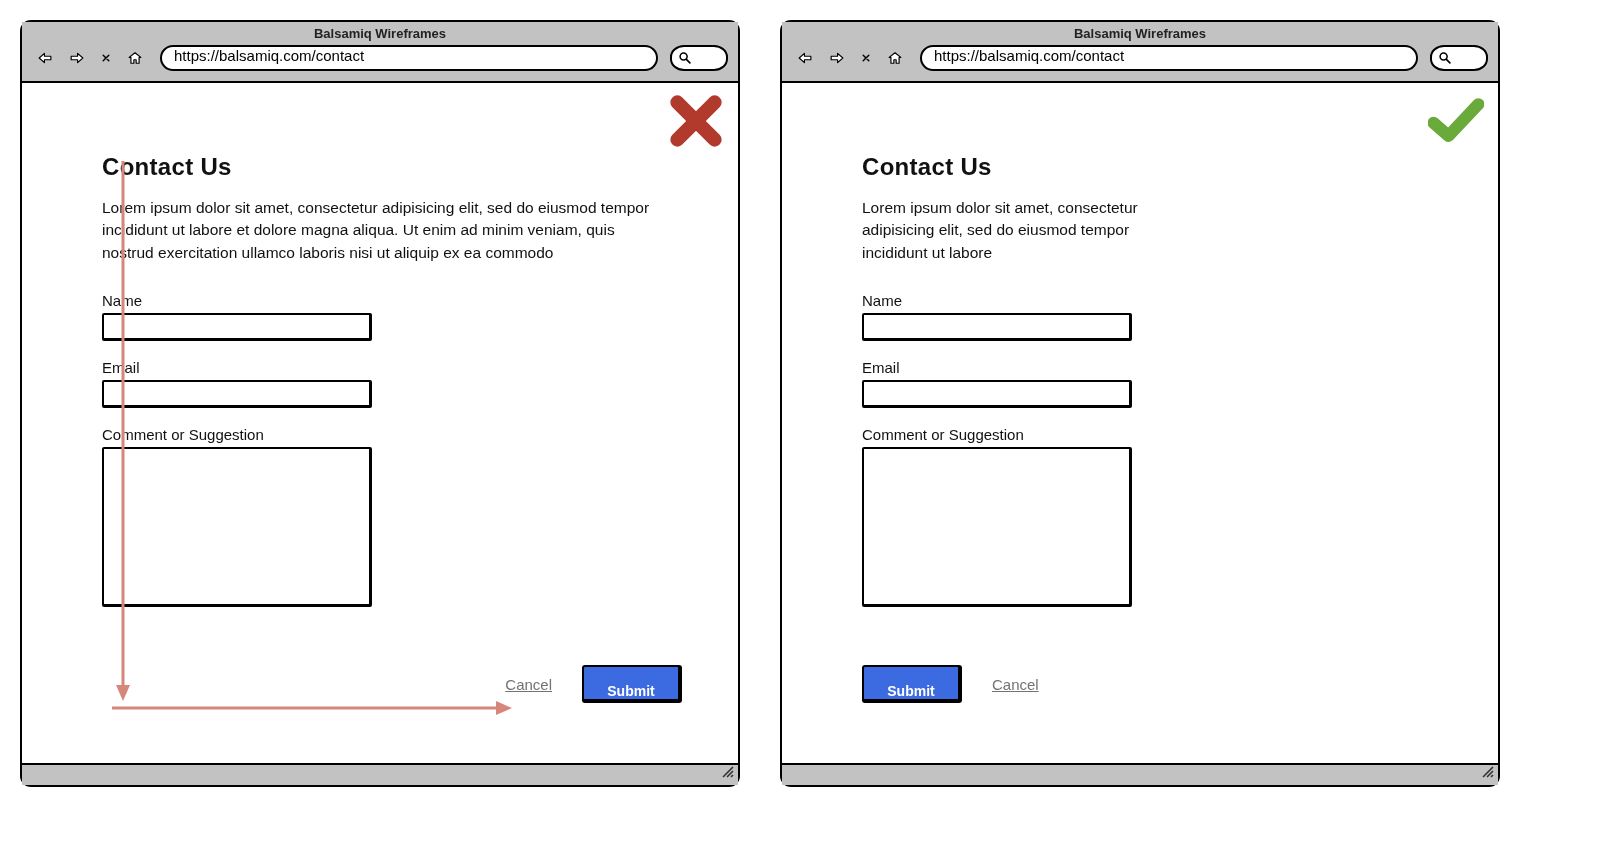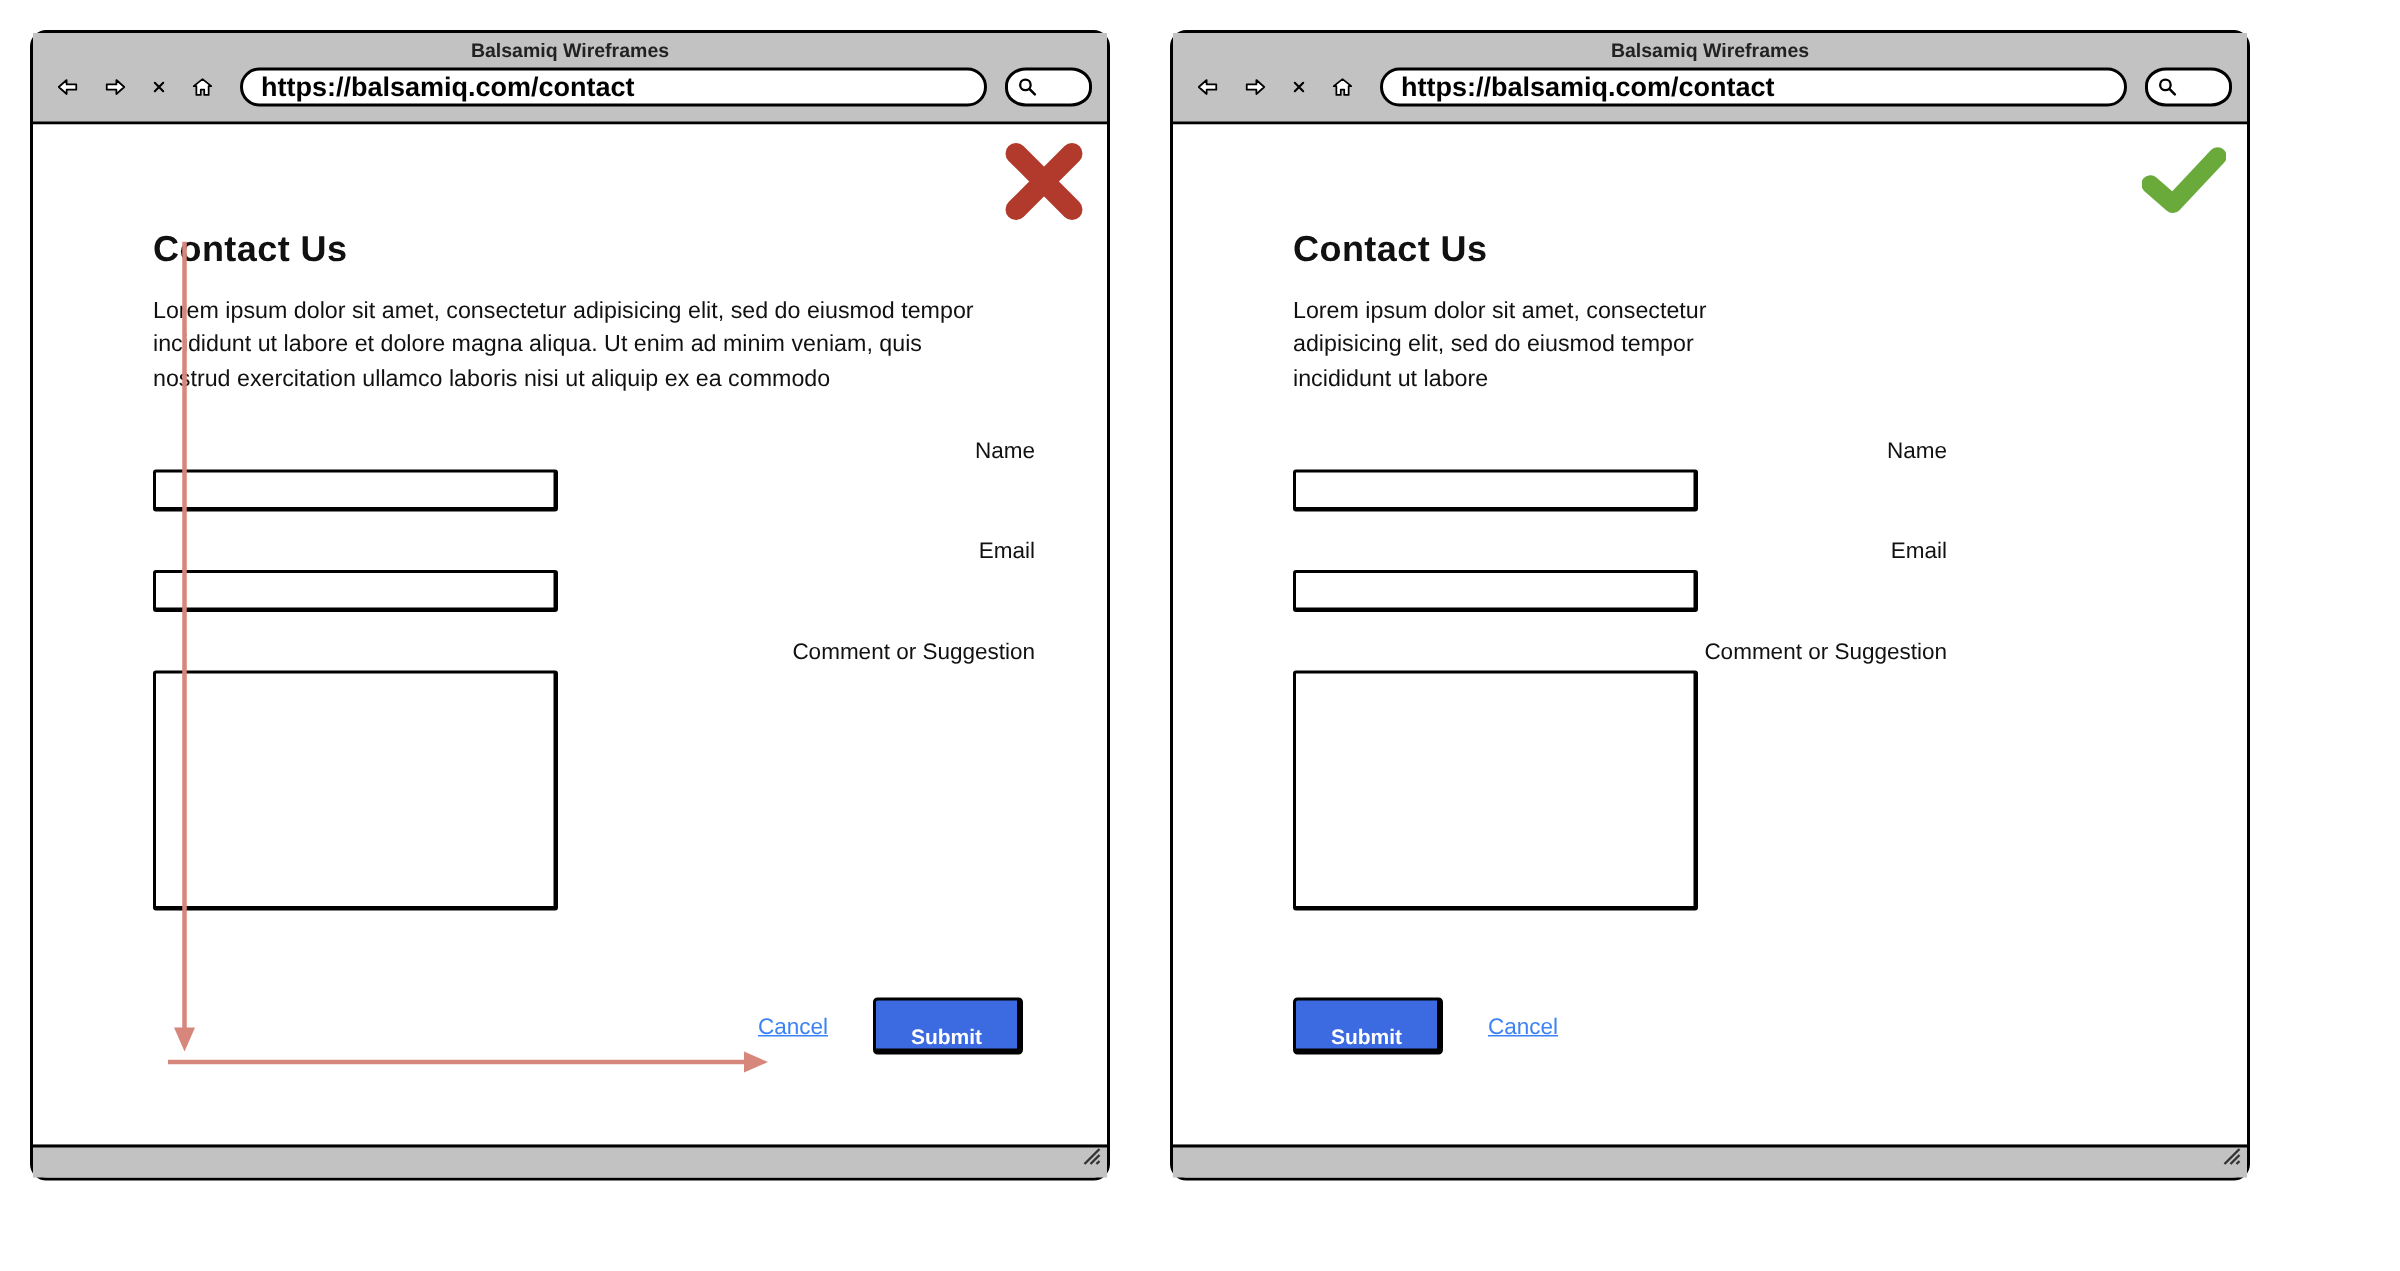--- a/index.html
+++ b/index.html
@@ -52,24 +52,23 @@
     cursor: pointer;
   }
   .nav-btn svg { width: 24px; height: 22px; }
   .urlbar {
     flex: 1;
     height: 26px;
     border: 2px solid #000;
     border-radius: 13px;
     background: #fff;
     padding: 0 12px;
-    font-size: 18px;
-    font-weight: bold;
-    display: flex;
-    align-items: center;
+    font-size: 15px;
+    font-weight: normal;
+    display: flex;
     margin: 0 6px;
   }
   .search-capsule {
     width: 58px;
     height: 26px;
     border: 2.5px solid #000;
     border-radius: 14px / 12px;
     background: #fff;
     display: flex;
     align-items: center;
@@ -101,21 +100,21 @@
     letter-spacing: 0.3px;
   }
   p.intro {
     font-size: 15.5px;
     line-height: 1.45;
     color: #111;
     margin: 0 0 28px 0;
     max-width: 560px;
   }
   p.intro.narrow { max-width: 280px; }
-  .field { margin: 0 0 18px 0; text-align: right; }
+  .field { margin: 0 0 18px 0; }
   .field label {
     display: block;
     font-size: 15px;
     color: #111;
     margin-bottom: 4px;
   }
   .txt {
     width: 270px;
     height: 28px;
     border: 2px solid #000;
@@ -155,21 +154,21 @@
     border-bottom-width: 4px;
     border-right-width: 4px;
     border-radius: 3px;
     font-size: 14px;
     font-weight: 700;
     font-family: inherit;
     cursor: pointer;
     padding: 16px 18px;
   }
   .link {
-    color: #3b82f6;
+    color: #737373;
     text-decoration: underline;
     font-size: 15px;
     cursor: pointer;
   }
   .statusbar {
     height: 22px;
     background: #c2c2c2;
     border-top: 2.5px solid #000;
     position: relative;
   }

